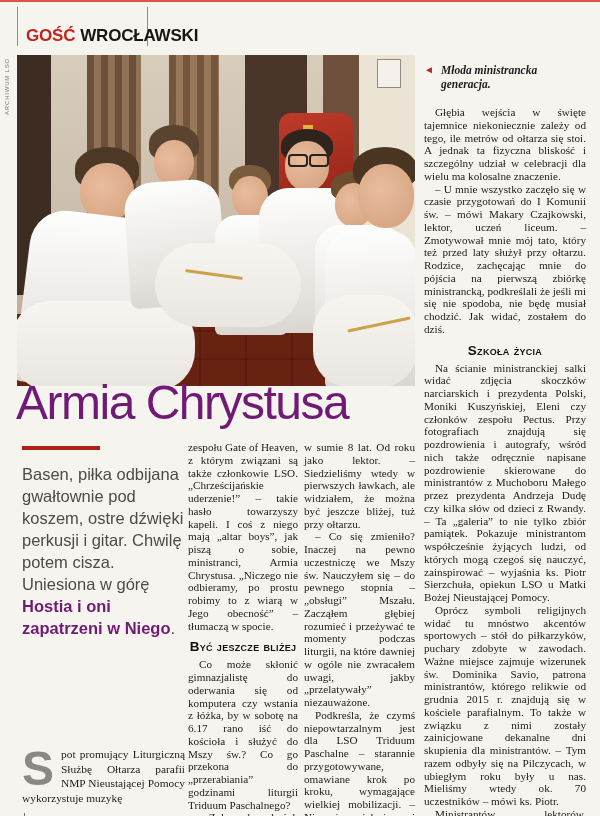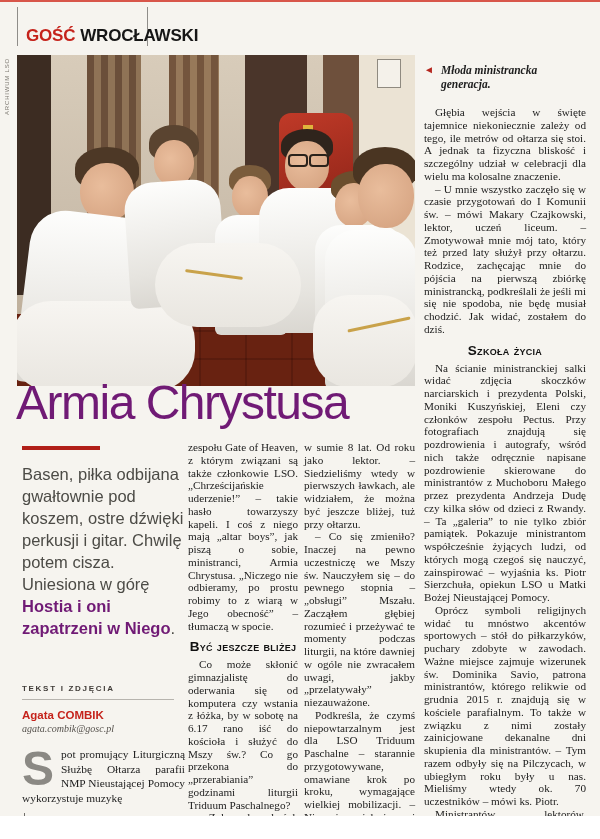--- a/index.html
+++ b/index.html
@@ -136,26 +136,20 @@
     <div class="goldtrim" style="left:168px;top:218px;width:58px;transform:rotate(8deg);"></div>
   </div>
 
   <div class="headline">Armia Chrystusa</div>
 
   <div class="lead">
     <div class="redbar"></div>
     <span>Basen, piłka odbijana gwałtownie pod koszem, ostre dźwięki perkusji i gitar. Chwilę potem cisza. Uniesiona w górę </span><b>Hostia i oni zapatrzeni w Niego</b><span>.</span>
   </div>
 
-  <div class="byline">
-    <div class="byline-label">TEKST I ZDJĘCIA</div>
-    <hr class="byline-rule">
-    <div class="byline-name">Agata COMBIK</div>
-    <div class="byline-email">agata.combik@gosc.pl</div>
-  </div>
 
   <div class="intro">
     <span class="dropcap">S</span><span>pot promujący Liturgiczną Służbę Ołtarza parafii NMP Nieustającej Pomocy wykorzystuje muzykę</span>
   </div>
 
   <div class="tcol col-a">
     <p>zespołu Gate of Heaven, z którym związani są także członkowie LSO. „Chrześcijańskie uderzenie!” – takie hasło towarzyszy kapeli. I coś z niego mają „altar boys”, jak piszą o sobie, ministranci, Armia Chrystusa. „Niczego nie odbieramy, po prostu robimy to z wiarą w Jego obecność” – tłumaczą w spocie.</p>
     <div class="subhead">Być jeszcze bliżej</div>
     <p class="ind">Co może skłonić gimnazjalistę do oderwania się od komputera czy wstania z łóżka, by w sobotę na 6.17 rano iść do kościoła i służyć do Mszy św.? Co go przekona do „przerabiania” godzinami liturgii Triduum Paschalnego?</p>
     <p class="ind">– Zobaczyłem dwóch moich kolegów stojących przy ołtarzu. Pomyślałem, że też chciałbym się tam znaleźć, że byłbym szczęśliwy jako ministrant – wspomina Marek Jarema. Trochę czasu minęło, zanim udało mu się przełamać, ale w końcu podszedł, zapytał. Był wtedy w II klasie szkoły podstawowej. W szeregach ministrantów, łącznie z okresem kandydatury, jest</p>

